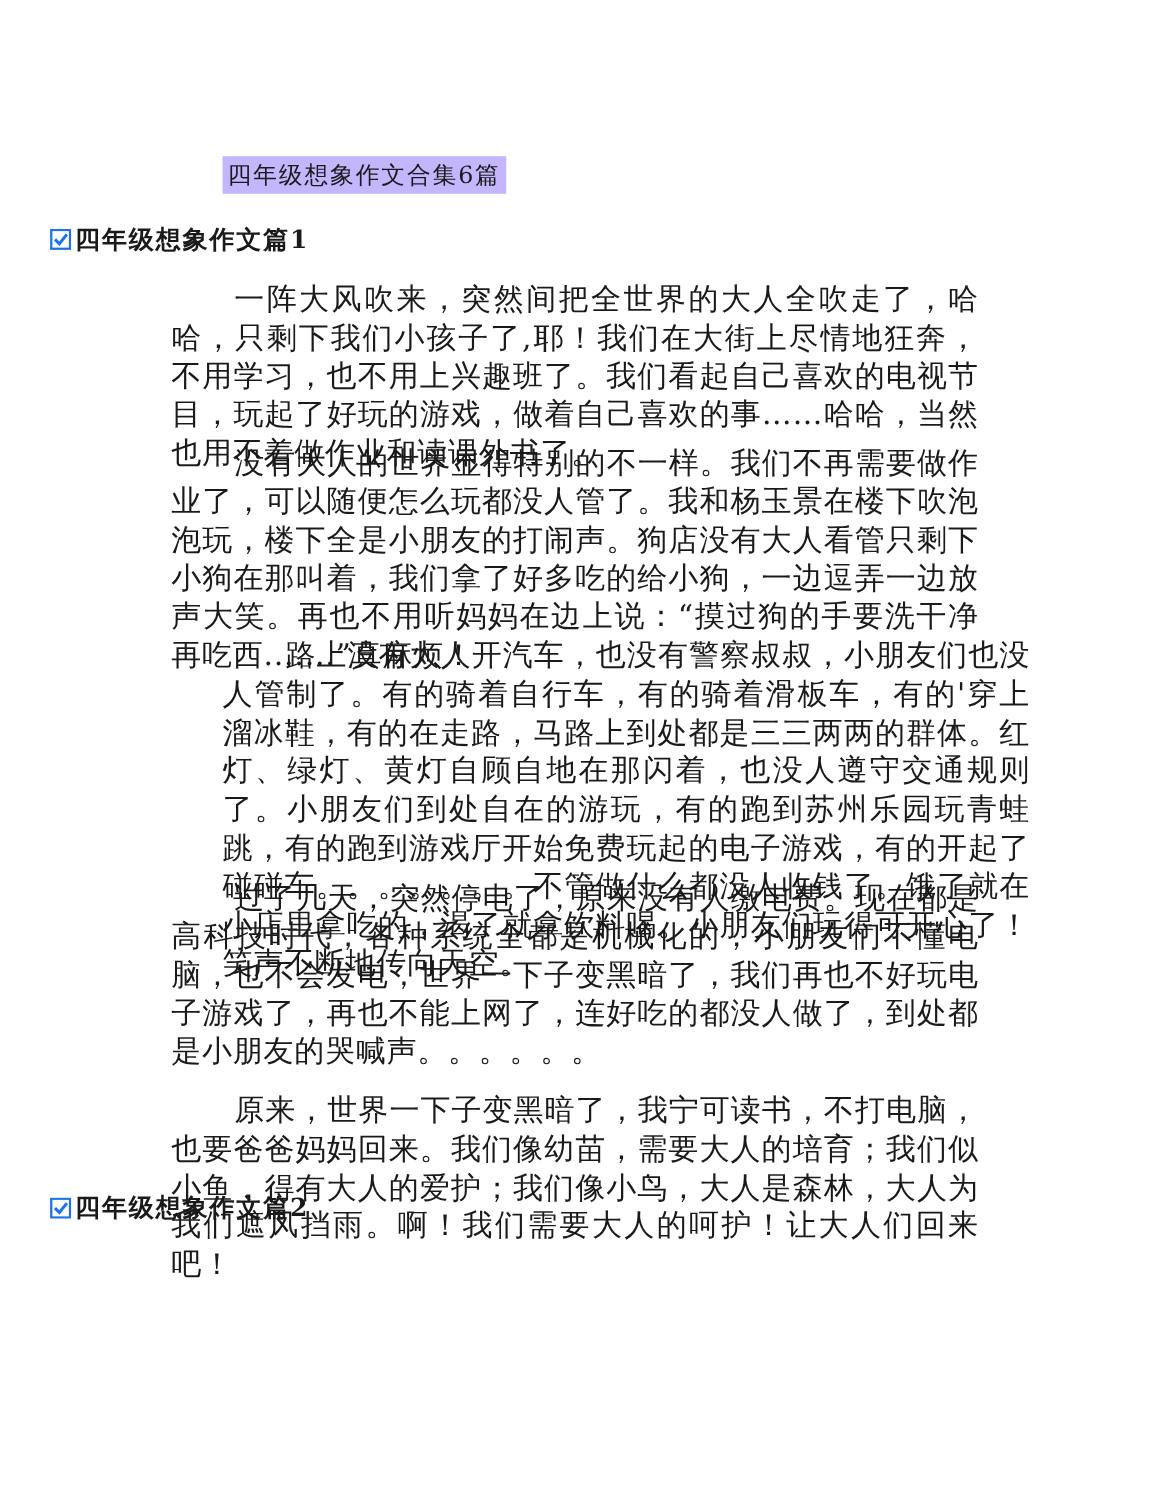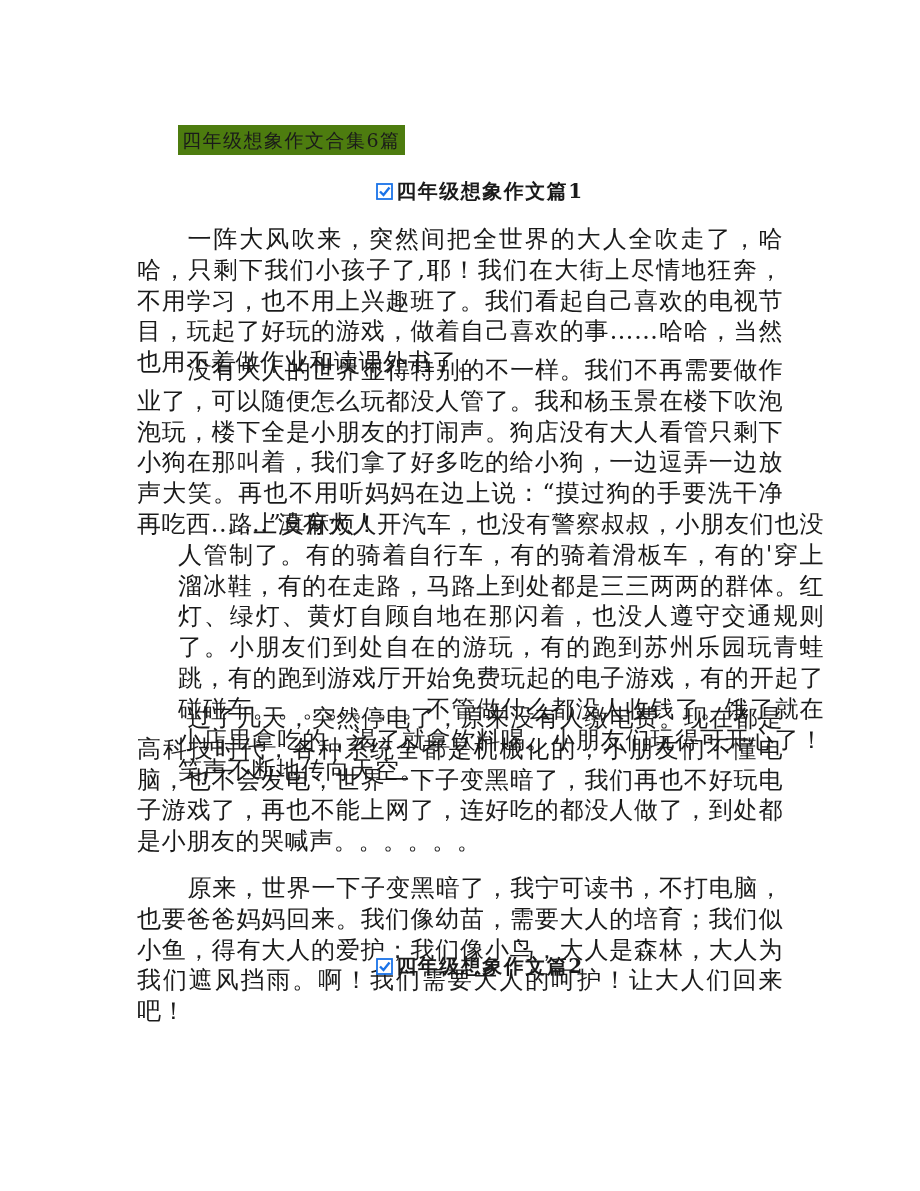--- a/index.html
+++ b/index.html
@@ -1,20 +1,20 @@
 <!DOCTYPE html>
 <html><head>
 <meta charset="utf-8">
 <style>
   html, body { margin: 0; padding: 0; background: #ffffff; }
   body { width: 920px; height: 1191px; position: relative; overflow: hidden;
          font-family: "DejaVu Serif", "Liberation Serif", serif; color: #1a1a1a; }
   .doc-title { position: absolute; left: 178px; top: 125px; height: 30px; line-height: 30px;
-               padding: 0 4px; background: #4d7c0f; font-size: 19px; letter-spacing: 1.5px; }
-  .section-heading { position: absolute; left: 0; width: 920px; text-align: center;
+               padding: 0 4px; background: #c4b5fd; font-size: 19px; letter-spacing: 1.5px; }
+  .section-heading { position: absolute; left: 0; width: 920px; 
                      font-size: 20px; font-weight: bold; height: 30px; line-height: 30px; letter-spacing: 1.5px; }
   .section-heading .inner { display: inline-flex; align-items: center; margin-left: 40px; }
   .check-icon { display: inline-block; width: 17px; height: 17px; margin-right: 3px; }
   .para { position: absolute; left: 137px; width: 646px; font-size: 24px; line-height: 30.8px;
           text-indent: 2.1em; text-align: justify; letter-spacing: 0.6px; margin: 0; }
   .p1 { top: 224px; }
   .p2 { top: 355px; }
   .p3 { top: 509px; margin-left: 41px; }
   .p4 { top: 703px; }
   .p5 { top: 873px; }

